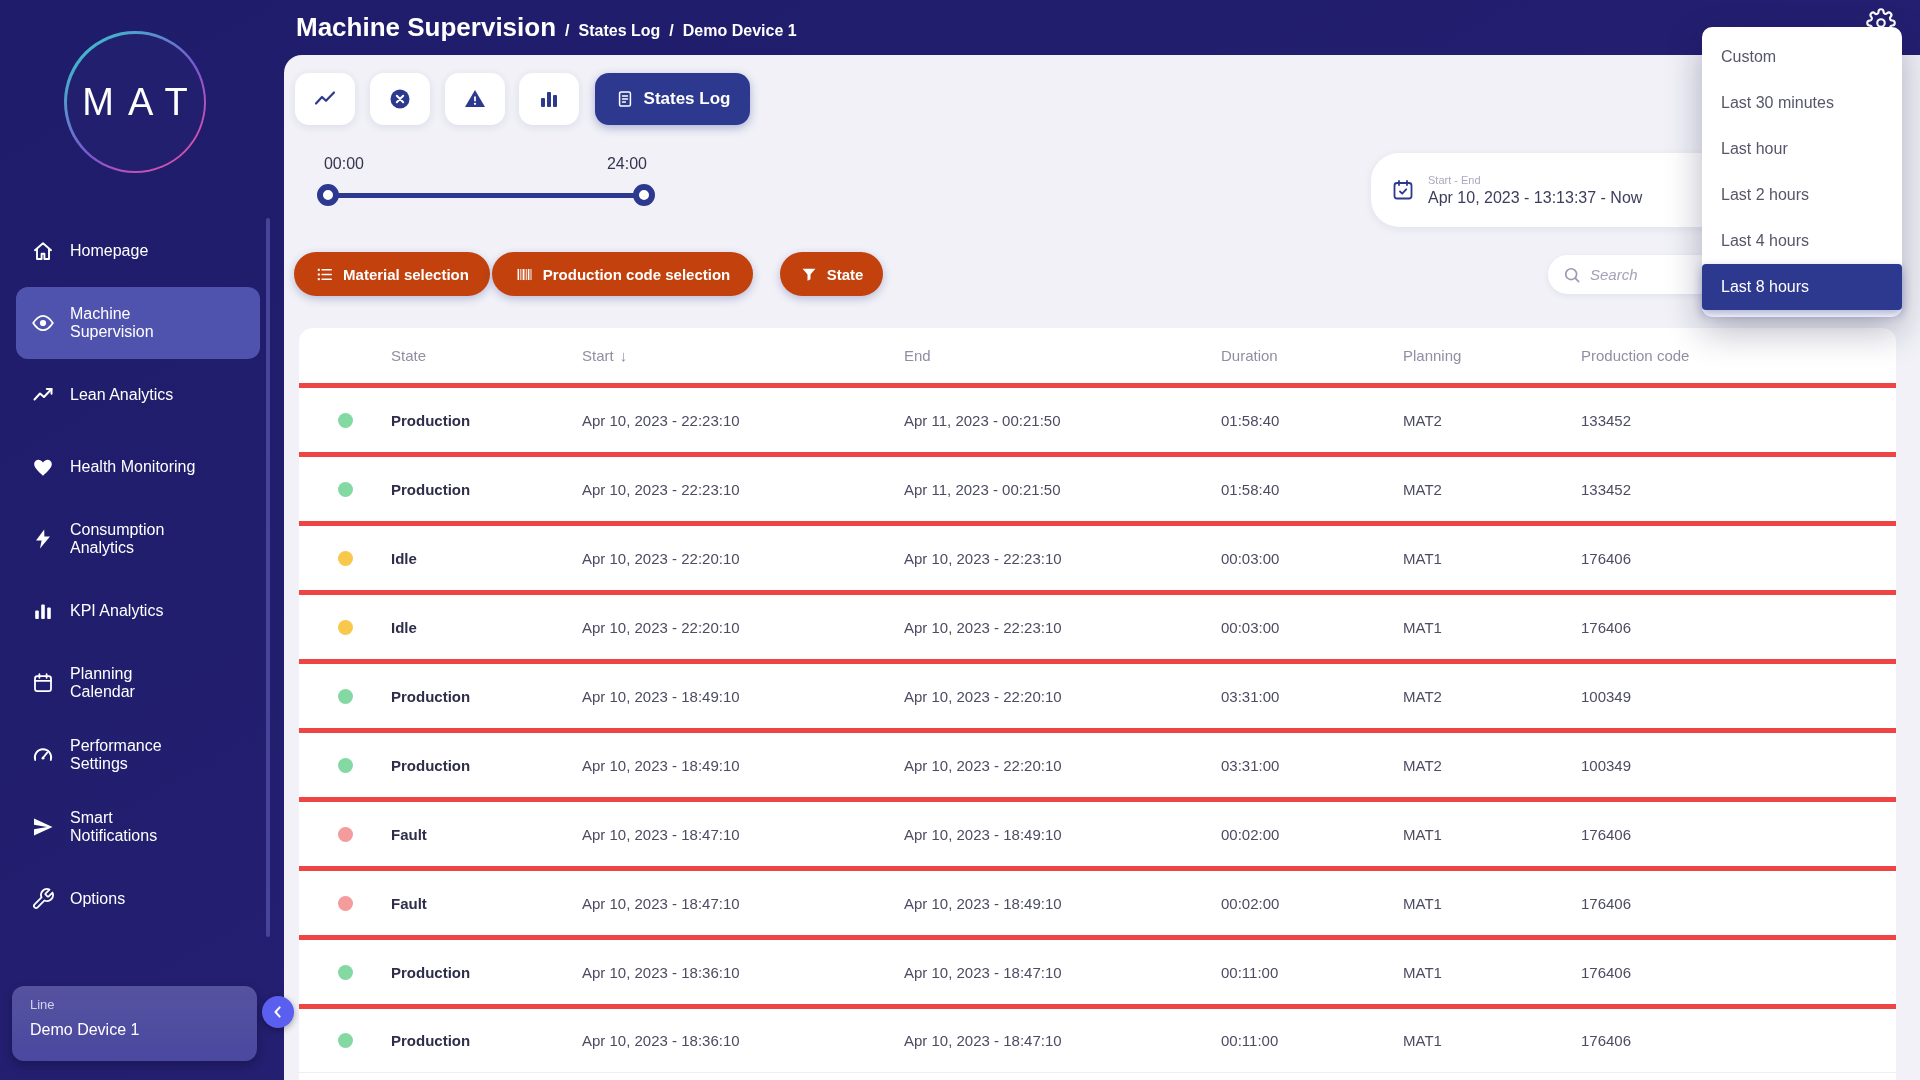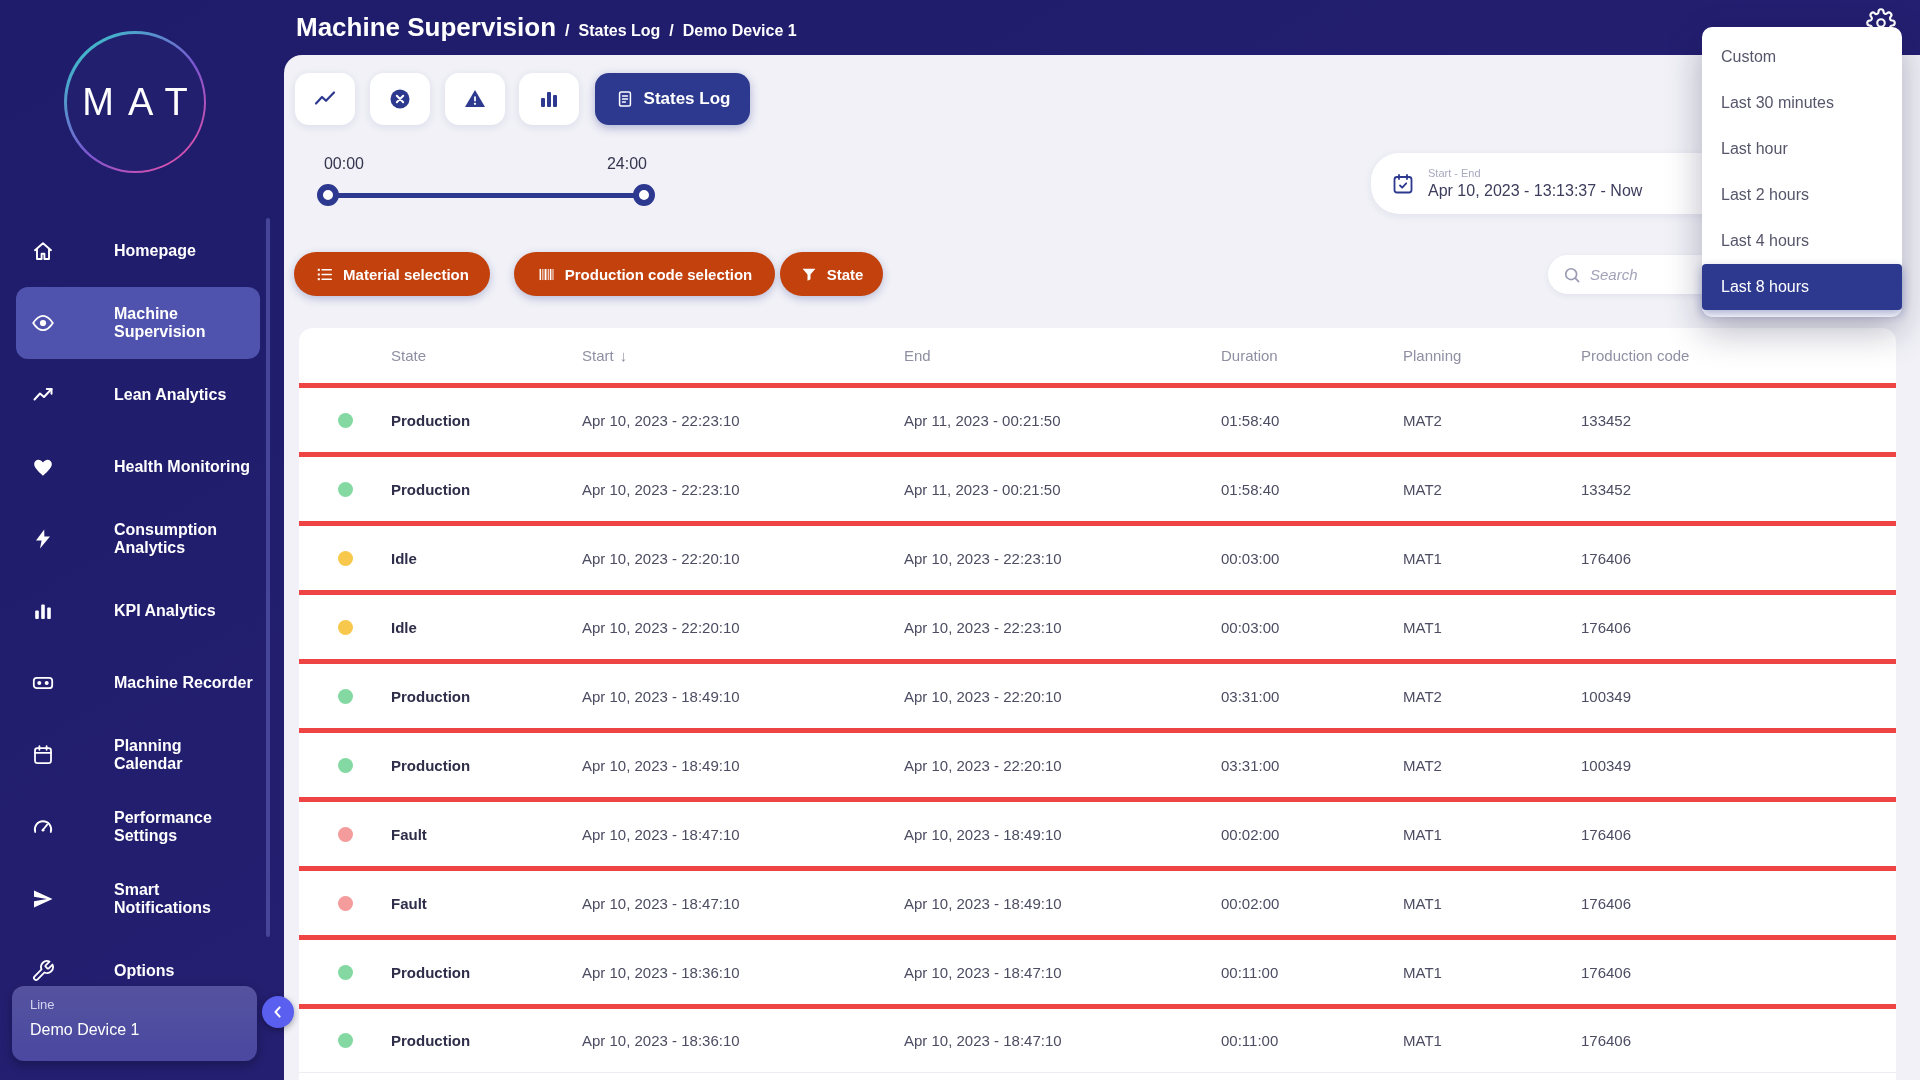--- a/index.html
+++ b/index.html
@@ -12,21 +12,21 @@
   .logo-ring { position:absolute; left:64px; top:31px; width:142px; height:142px; border-radius:50%;
                padding:2.5px; background:linear-gradient(140deg,#2fd6c8 0%,#7a57d1 55%,#ff4fa0 100%); }
   .logo-inner { width:100%; height:100%; border-radius:50%; background:#221f6e;
                 display:flex; align-items:center; justify-content:center; }
   .logo-text { color:#fff; font-size:38px; font-weight:400; letter-spacing:14px; padding-left:14px; }
 
   .nav { position:absolute; left:0; top:215px; width:282px; }
   .nav-item { height:72px; margin:0 22px 0 16px; padding-left:15px; border-radius:12px;
               display:flex; align-items:center; gap:15px; cursor:pointer; }
   .nav-item.active { background:#5053ae; }
-  .nav-item .label { color:#fff; font-size:16px; font-weight:700; line-height:1.15; white-space:pre-line;margin-left:44px; }
+  .nav-item .label { color:#fff; font-size:16px; font-weight:400; line-height:1.15; white-space:pre-line; }
   .nav-item svg { flex:0 0 24px; }
   .nav-scrollbar { position:absolute; left:266px; top:218px; width:4px; height:719px;
                    background:#46459a; border-radius:2px; }
 
   .device-card { position:absolute; left:12px; top:986px; width:245px; height:75px;
                  background:linear-gradient(180deg,#55539f,#4a48a0); border-radius:12px;
                  padding:11px 18px; box-shadow:0 4px 10px rgba(0,0,0,.25); }
   .device-card .line-label { color:#d3d3ef; font-size:13px; }
   .device-card .device-name { color:#fff; font-size:16px; margin-top:9px; }
   .collapse-btn { position:absolute; left:262px; top:996px; width:32px; height:32px; border-radius:50%;
@@ -52,21 +52,21 @@
           display:flex; align-items:center; justify-content:center; gap:9px; cursor:pointer;
           box-shadow:0 3px 10px rgba(44,57,142,.35); }
 
   .slider-label { position:absolute; top:100px; width:70px; text-align:center;
                   color:#35354f; font-size:16px; }
   .slider-track { position:absolute; left:44px; top:138px; width:316px; height:5px;
                   background:#2c398e; border-radius:3px; }
   .slider-handle { position:absolute; top:129px; width:22px; height:22px; border-radius:50%;
                    background:#fff; border:6px solid #2c398e; cursor:pointer; }
 
-  .date-box { position:absolute; left:1087px; top:98px; width:374px; height:61px; background:#fff;
+  .date-box { position:absolute; left:1087px; top:98px; width:374px; height:74px; background:#fff;
               border-radius:28px; display:flex; align-items:center; padding:0 20px; gap:13px;
               box-shadow:0 2px 8px rgba(40,45,120,.08); cursor:pointer; }
   .date-box .texts { display:flex; flex-direction:column; gap:3px; flex:1; }
   .date-box .range-label { color:#a8a8c0; font-size:11px; }
   .date-box .range-value { color:#3c3c5c; font-size:16px; }
 
   .pill { position:absolute; top:197px; height:44px; border-radius:22px; background:#c2410c; color:#fff;
           font-size:15px; font-weight:600; display:flex; align-items:center; justify-content:center;
           gap:9px; cursor:pointer; box-shadow:0 3px 8px rgba(44,57,142,.28); }
   .search-box { position:absolute; left:1264px; top:200px; width:344px; height:39px; background:#fff;
@@ -146,28 +146,20 @@
         <span class="label">Consumption
 Analytics</span>
       </div>
       <div class="nav-item">
         <svg width="24" height="24" viewBox="0 0 24 24">
             <rect x="4.2" y="11.5" width="3.6" height="8.5" rx="1" fill="#fff"></rect>
             <rect x="10.2" y="5.5" width="3.6" height="14.5" rx="1" fill="#fff"></rect>
             <rect x="16.2" y="8.5" width="3.6" height="11.5" rx="1" fill="#fff"></rect>
           </svg>
         <span class="label">KPI Analytics</span>
-      </div>
-      <div class="nav-item">
-        <svg width="24" height="24" viewBox="0 0 24 24">
-            <rect x="2.8" y="6.8" width="18.4" height="10.4" rx="3" fill="none" stroke="#fff" stroke-width="1.8"></rect>
-            <circle cx="8.3" cy="12" r="2" fill="#fff"></circle>
-            <circle cx="15.7" cy="12" r="2" fill="#fff"></circle>
-          </svg>
-        <span class="label">Machine Recorder</span>
       </div>
       <div class="nav-item">
         <svg width="24" height="24" viewBox="0 0 24 24">
             <rect x="4" y="5.2" width="16" height="15" rx="2.4" fill="none" stroke="#fff" stroke-width="1.8"></rect>
             <path d="M4 9.8 h16 M8.4 3.2 v3.6 M15.6 3.2 v3.6" stroke="#fff" stroke-width="1.8" fill="none" stroke-linecap="round"></path>
           </svg>
         <span class="label">Planning
 Calendar</span>
       </div>
       <div class="nav-item">
@@ -280,21 +272,21 @@
 
     <div class="pill" style="left:10px; width:196px">
       <svg width="19" height="19" viewBox="0 0 24 24">
           <rect x="3.5" y="4.8" width="2.6" height="2.6" fill="#fff"></rect>
           <rect x="3.5" y="10.7" width="2.6" height="2.6" fill="#fff"></rect>
           <rect x="3.5" y="16.6" width="2.6" height="2.6" fill="#fff"></rect>
           <path d="M9 6.1 h11.5 M9 12 h11.5 M9 17.9 h11.5" stroke="#fff" stroke-width="2" stroke-linecap="round"></path>
         </svg>
       <span>Material selection</span>
     </div>
-    <div class="pill" style="left:230px; width:261px">
+    <div class="pill" style="left:208px; width:261px">
       <svg width="19" height="19" viewBox="0 0 24 24">
           <rect x="3.2" y="5" width="2" height="14" fill="#fff"></rect>
           <rect x="6.8" y="5" width="1.2" height="14" fill="#fff"></rect>
           <rect x="9.6" y="5" width="2.4" height="14" fill="#fff"></rect>
           <rect x="13.6" y="5" width="1.2" height="14" fill="#fff"></rect>
           <rect x="16.2" y="5" width="2" height="14" fill="#fff"></rect>
           <rect x="19.6" y="5" width="1.2" height="14" fill="#fff"></rect>
         </svg>
       <span>Production code selection</span>
     </div>

